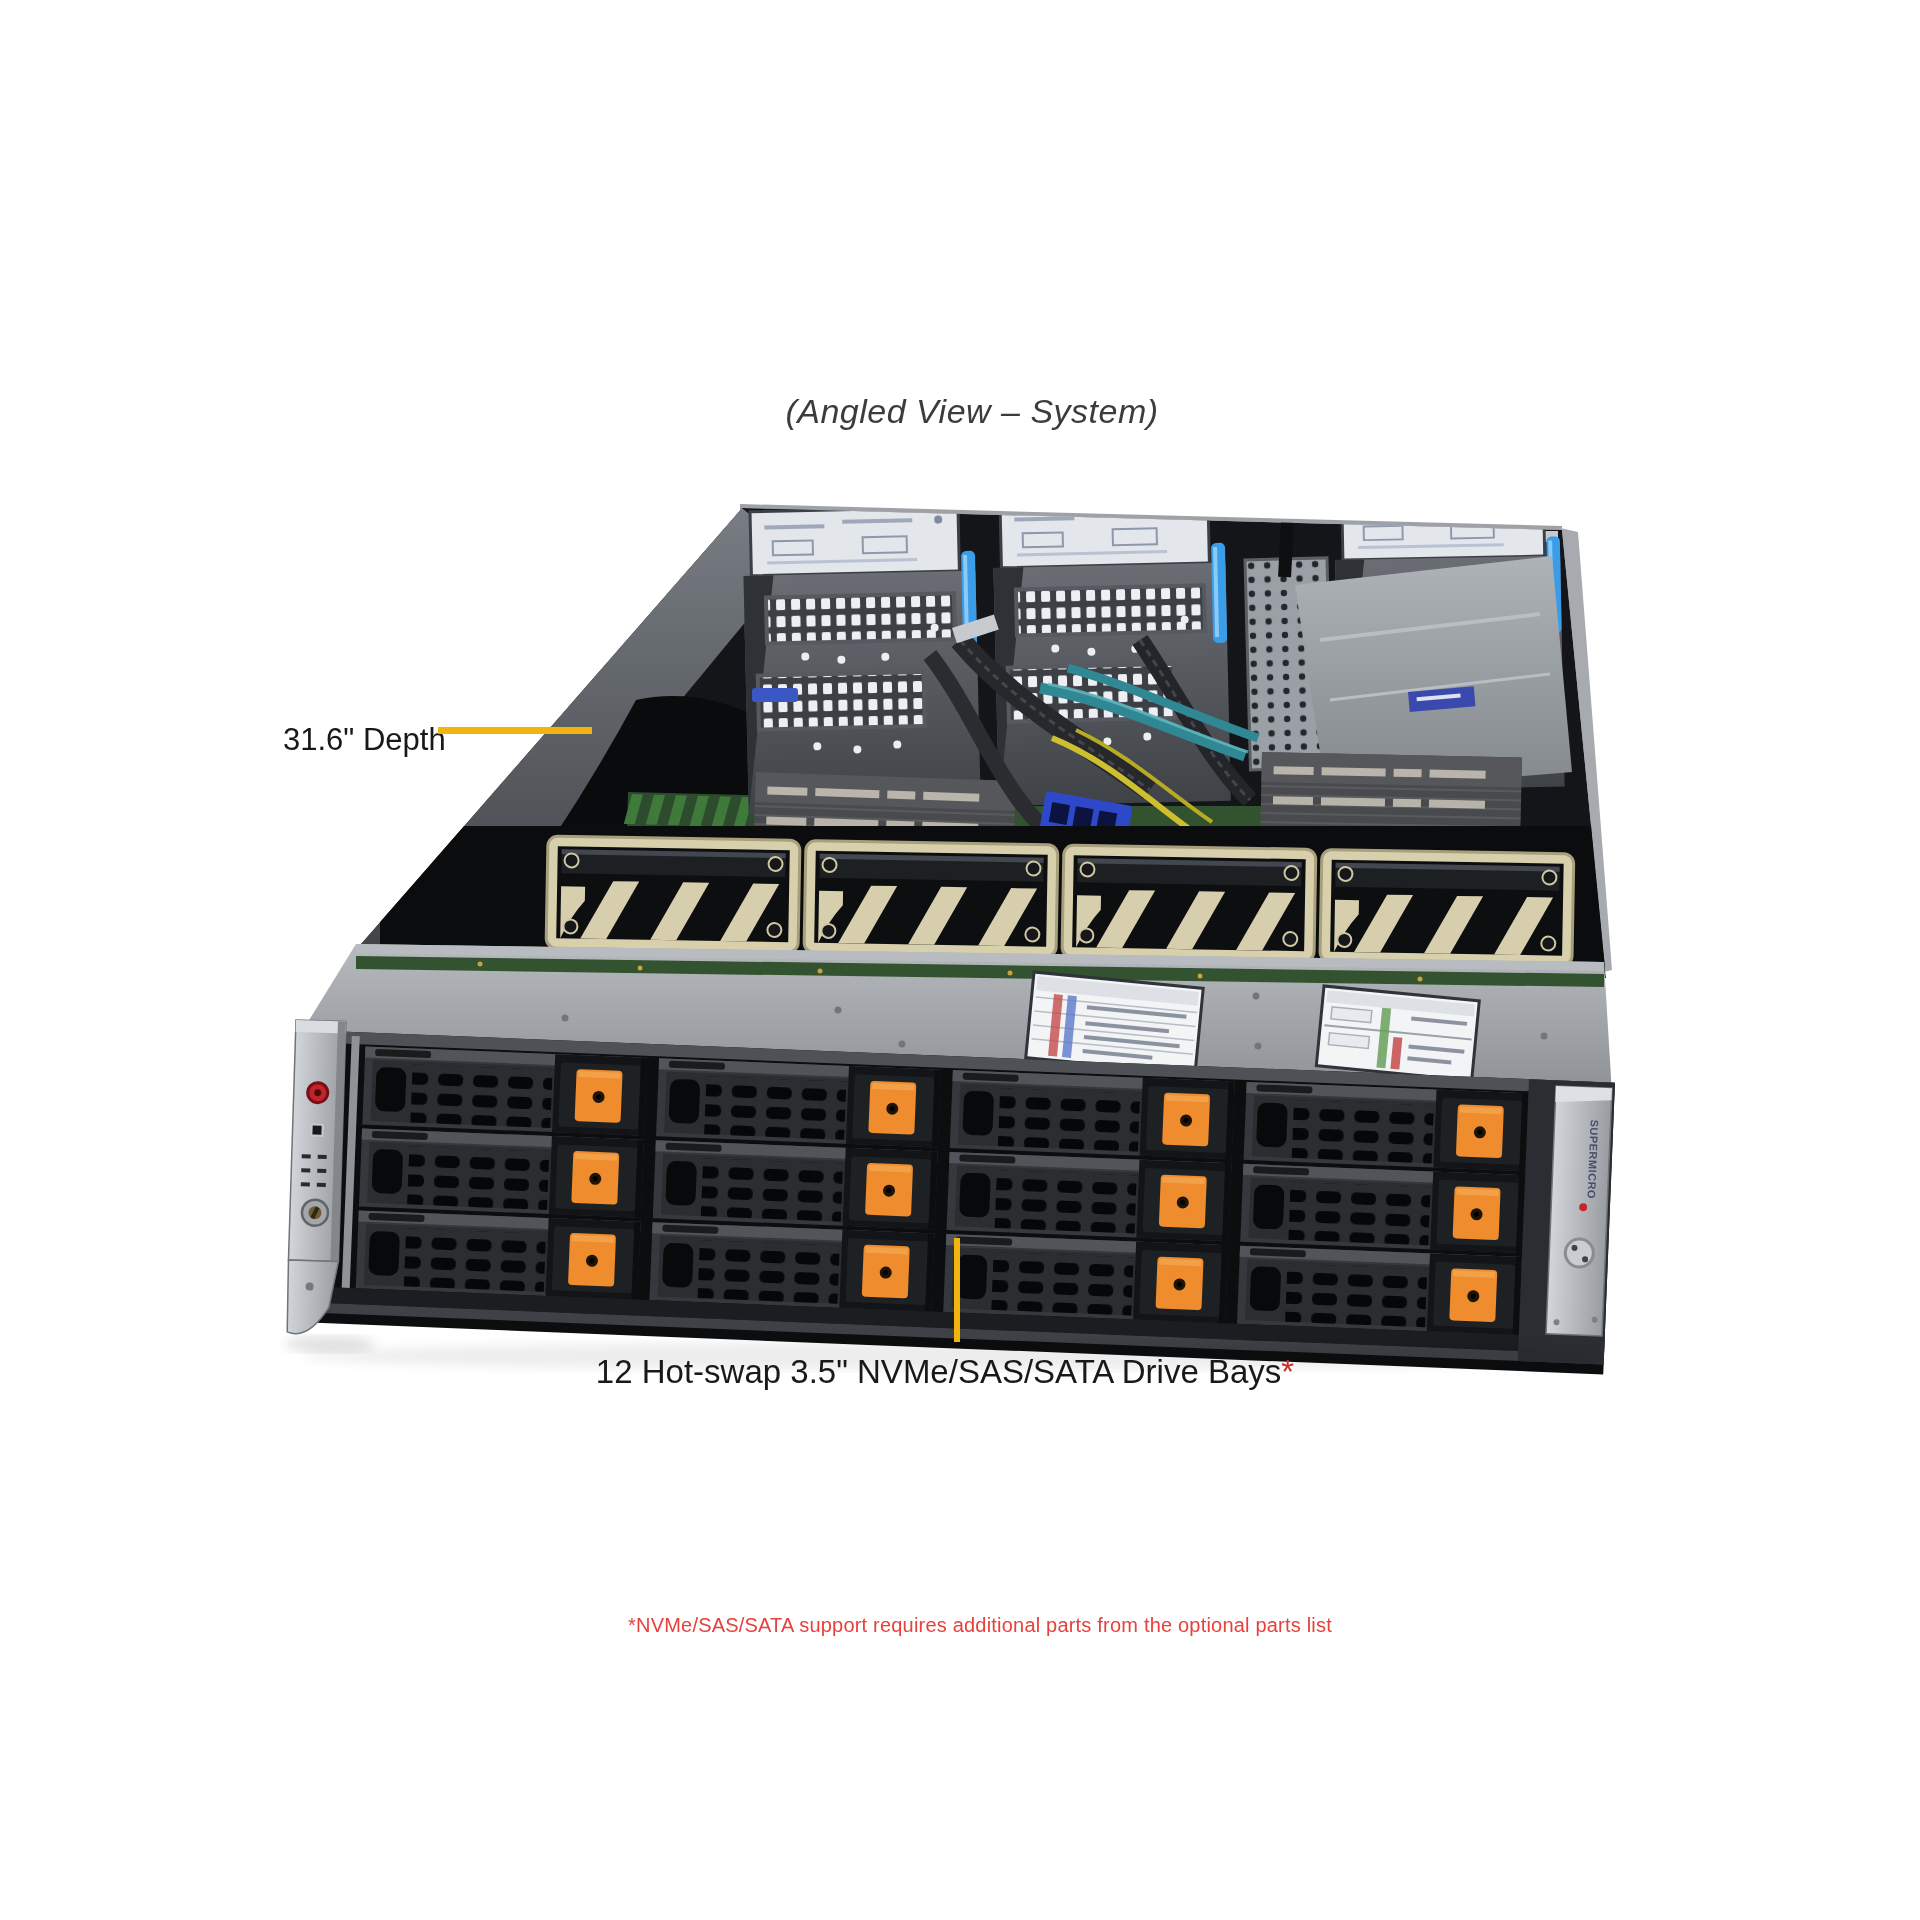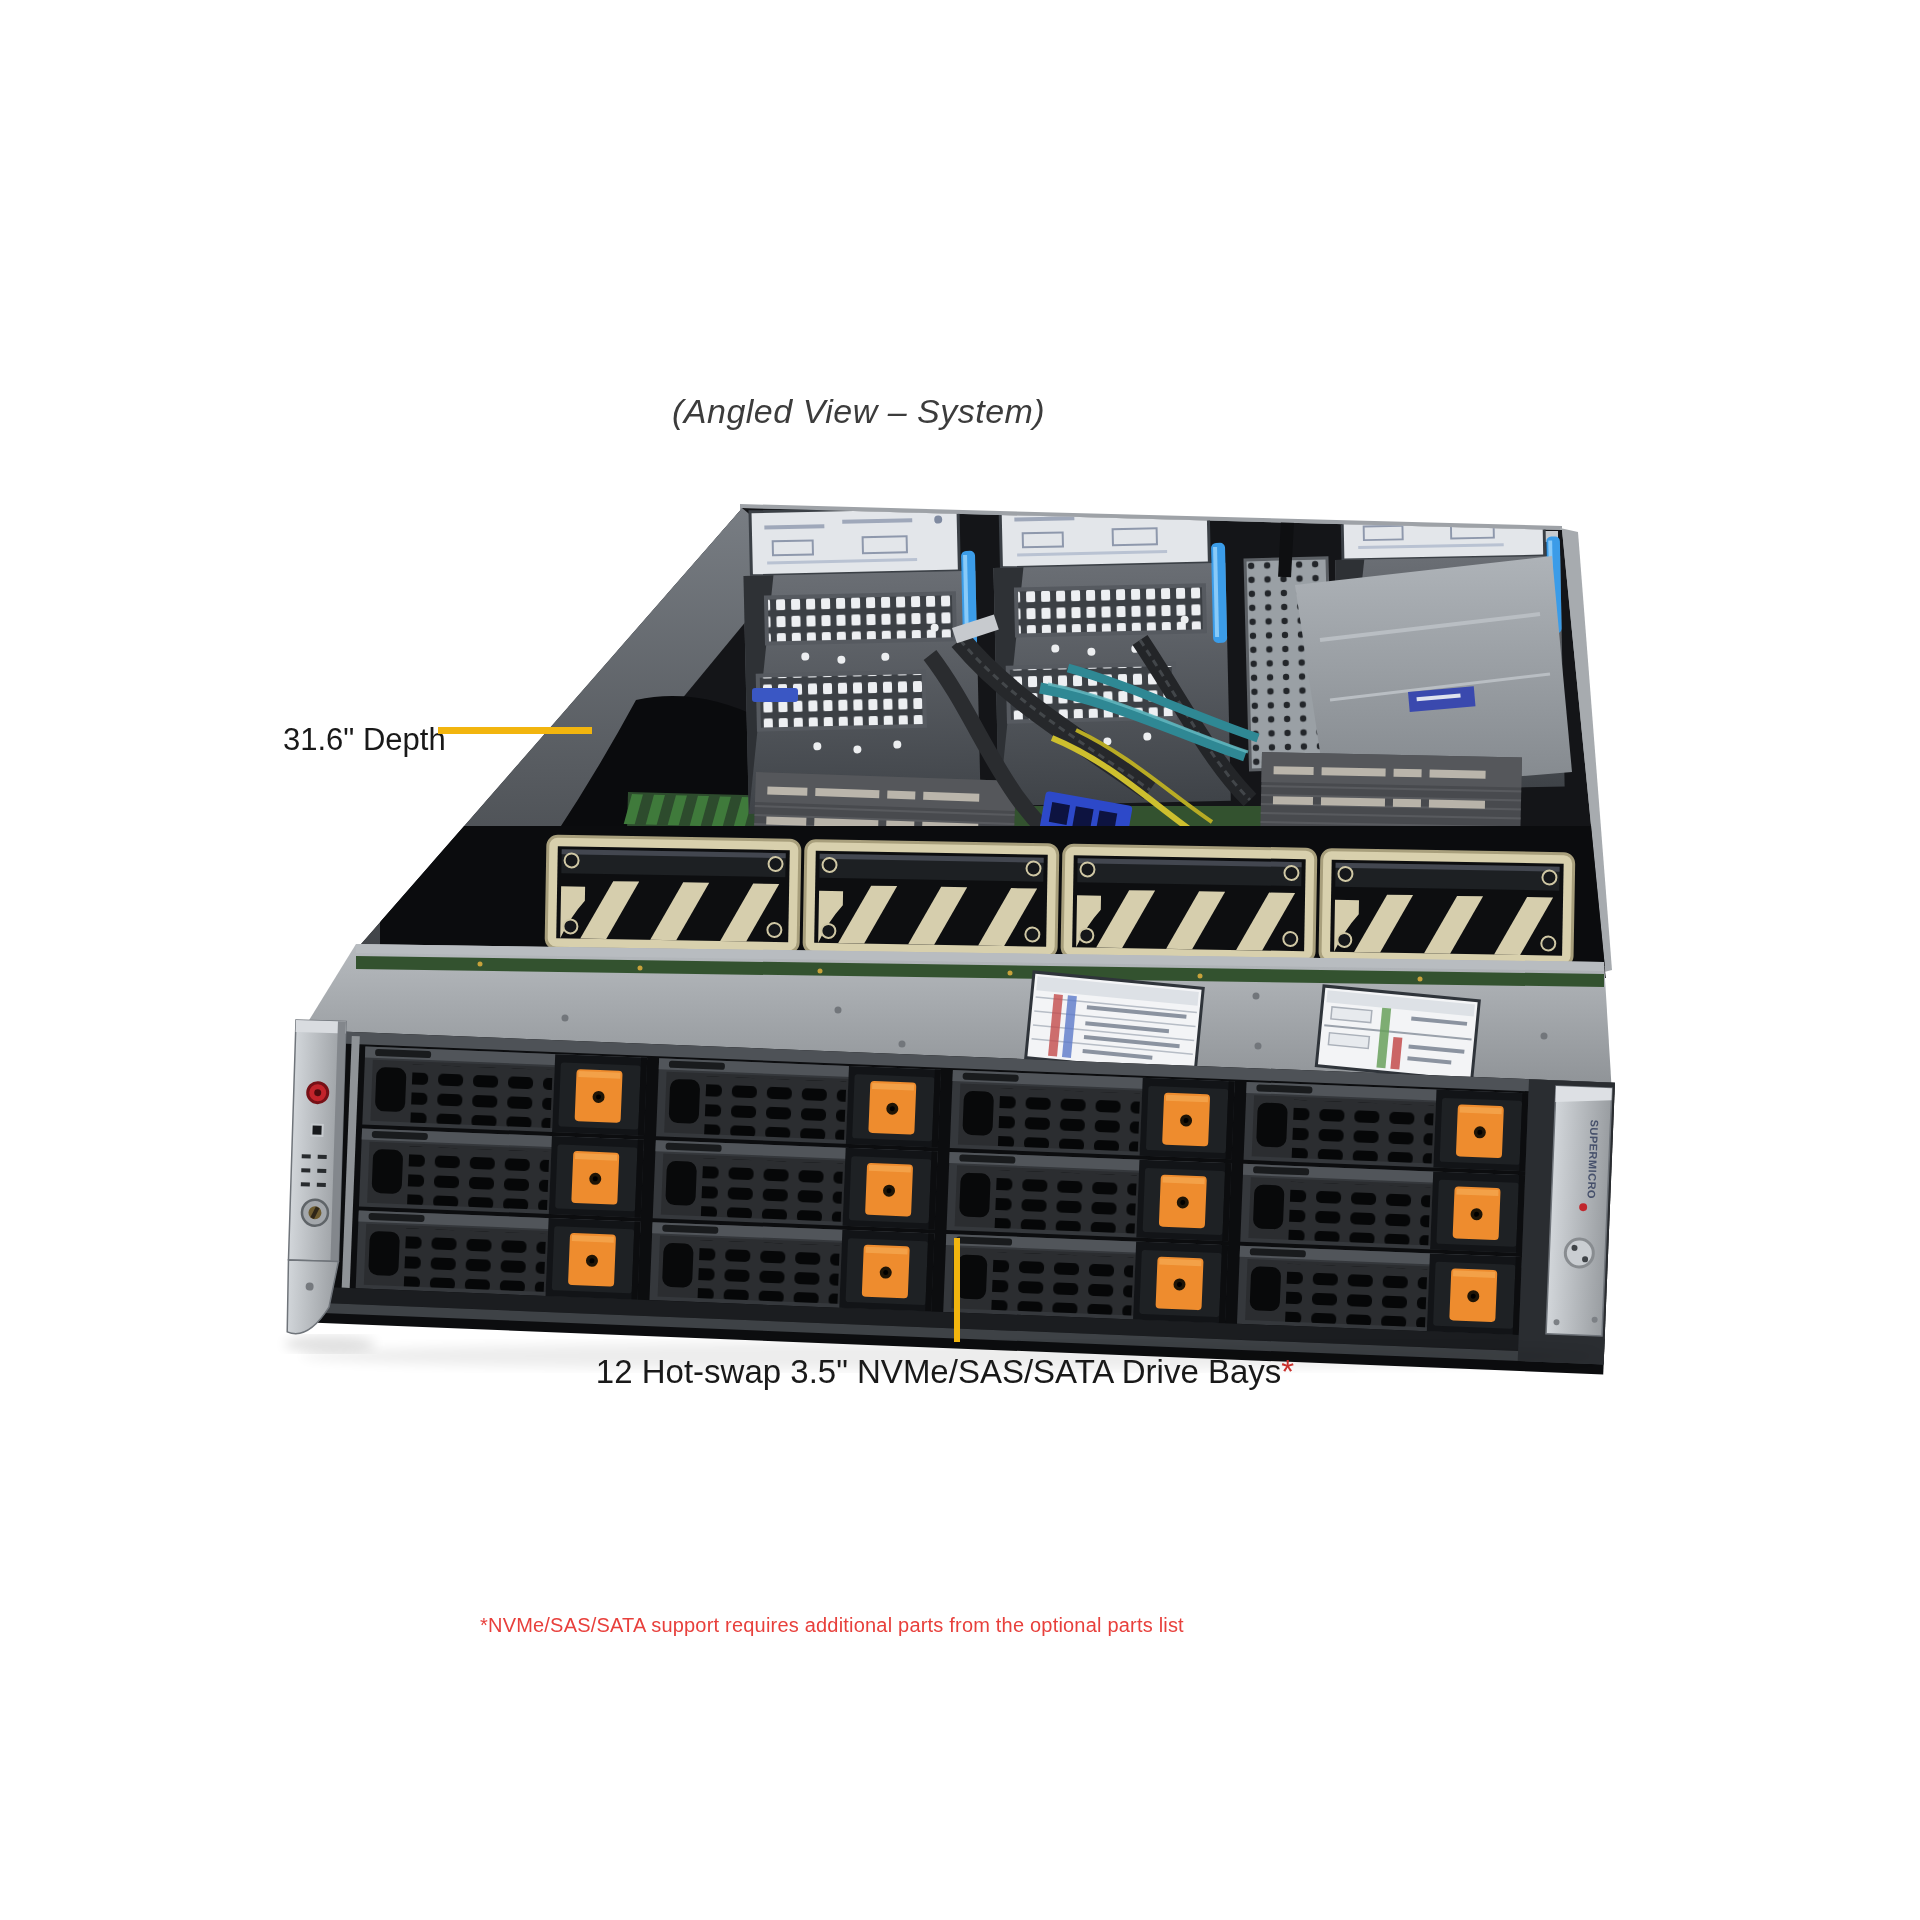--- a/index.html
+++ b/index.html
@@ -3,28 +3,28 @@
 <meta charset="utf-8">
 <style>
   html,body{margin:0;padding:0;background:#ffffff;}
   .stage{
     position:relative;width:1920px;height:1920px;background:#ffffff;
     font-family:"Liberation Sans",sans-serif;overflow:hidden;
   }
   .server-art{position:absolute;left:0;top:0;width:1920px;height:1920px;}
   .txt{position:absolute;white-space:nowrap;color:#1e1e1e;}
   .view-title{
-    left:672px;top:392px;width:600px;white-space:nowrap;
+    left:672px;top:392px;width:600px;text-align:center;white-space:nowrap;
     font-size:34px;font-style:italic;color:#3c3c3c;letter-spacing:.5px;
   }
   .depth-label{left:283px;top:722px;font-size:31px;color:#191919;}
   .bays-label{left:545px;top:1353px;width:800px;text-align:center;font-size:33px;color:#191919;}
   .bays-label .asterisk{color:#c9302c;}
   .footnote{
-    left:480px;top:1614px;width:1000px;text-align:left;
+    left:480px;top:1614px;width:1000px;text-align:center;
     font-size:20px;color:#e8403c;letter-spacing:.2px;
   }
 </style>
 </head>
 <body>
 
 <div class="stage">
 
   <div class="view-title txt">(Angled View – System)</div>
   <div class="depth-label txt">31.6" Depth</div>

